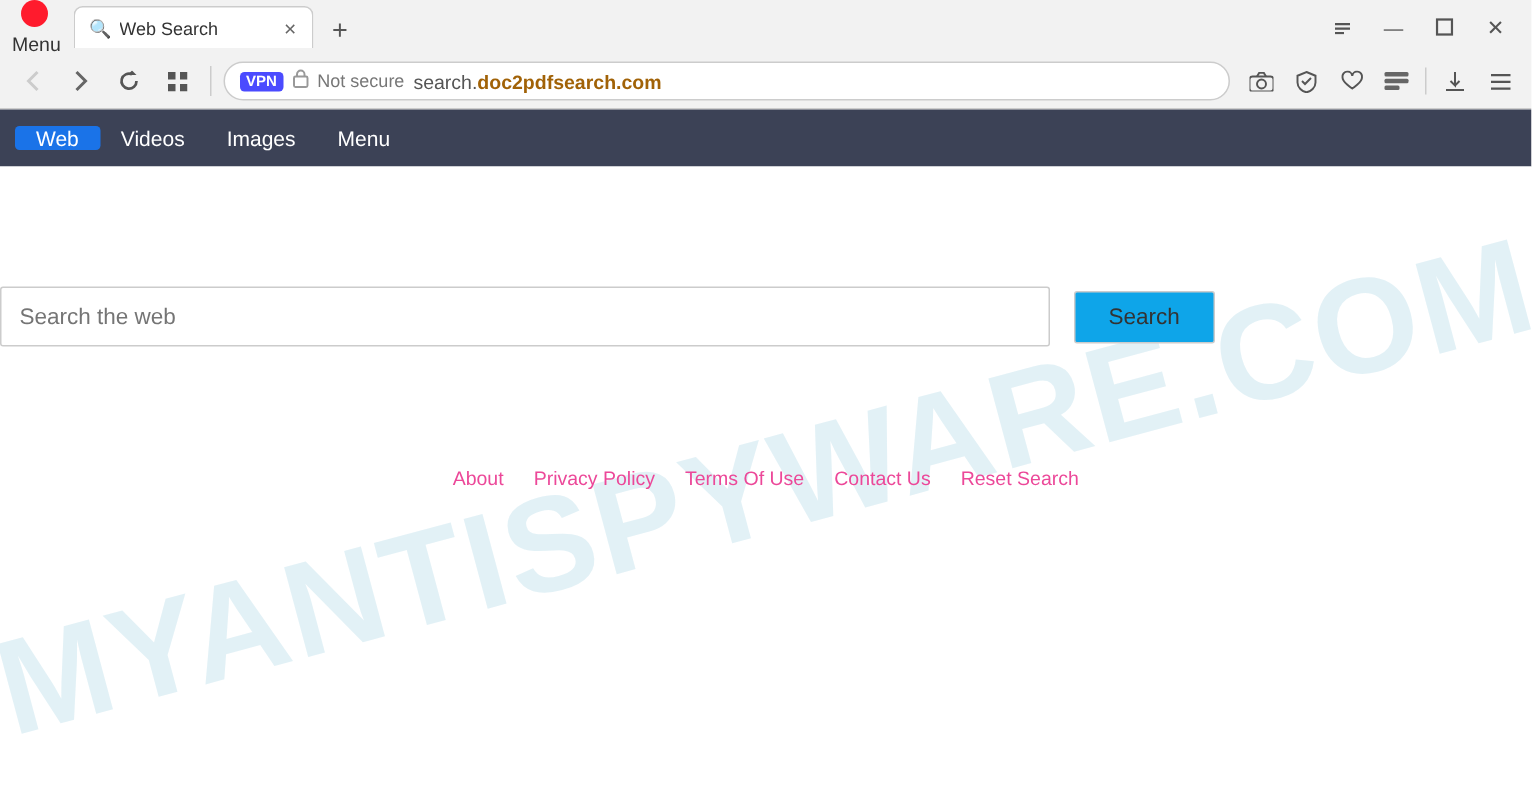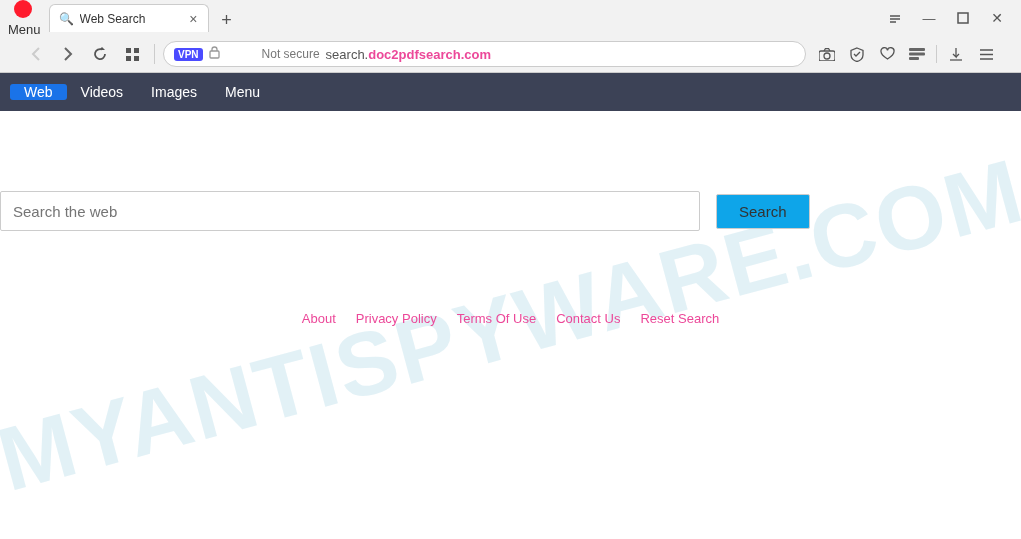--- a/index.html
+++ b/index.html
@@ -102,21 +102,21 @@
       font-size: 14px;
       color: #555;
       border-radius: 4px;
     }
 
     
     .address-bar-row {
       display: flex;
       align-items: center;
       height: 36px;
-      padding: 4px 22px;
+      padding: 4px 8px;
       background: #f2f2f2;
       gap: 4px;
     }
     .nav-btn {
       width: 28px;
       height: 28px;
       display: flex;
       align-items: center;
       justify-content: center;
       cursor: pointer;
@@ -145,21 +145,20 @@
       padding: 1px 4px;
       border-radius: 3px;
     }
     .lock-icon {
       color: #999;
       font-size: 12px;
     }
     .not-secure {
       color: #777;
       font-size: 12px;
-      margin-left: 36px;
     }
     .url-text {
       color: #222;
       font-size: 13px;
     }
     .toolbar-icons {
       display: flex;
       align-items: center;
       gap: 4px;
       margin-left: 4px;
@@ -345,21 +344,21 @@
     <div class="address-bar">
       <span class="vpn-badge">VPN</span>
       <span class="lock-icon">
         <svg width="11" height="13" viewBox="0 0 11 13">
           <rect x="1" y="5" width="9" height="7" rx="1" fill="none" stroke="#999" stroke-width="1.3"></rect>
           <path d="M3,5 V3.5 A2.5,2.5 0 0,1 8,3.5 V5" fill="none" stroke="#999" stroke-width="1.3"></path>
         </svg>
       </span>
       <span class="not-secure">Not secure</span>
       <span class="url-text">
-        <span style="color:#555;">search.</span><span style="font-weight:bold;color:#ec4899;">doc2pdfsearch.com</span>
+        <span style="color:#555;">search.</span><span style="font-weight:bold;color:#a16207;">doc2pdfsearch.com</span>
       </span>
     </div>
 
     <div class="toolbar-icons">
       <div class="toolbar-icon">
         <svg width="16" height="13" viewBox="0 0 16 13">
           <rect x="0" y="3" width="16" height="10" rx="2" fill="none" stroke="#555" stroke-width="1.3"></rect>
           <circle cx="8" cy="8" r="3" fill="none" stroke="#555" stroke-width="1.3"></circle>
           <path d="M5,3 L6.5,0.5 L9.5,0.5 L11,3" fill="none" stroke="#555" stroke-width="1.3"></path>
         </svg>

